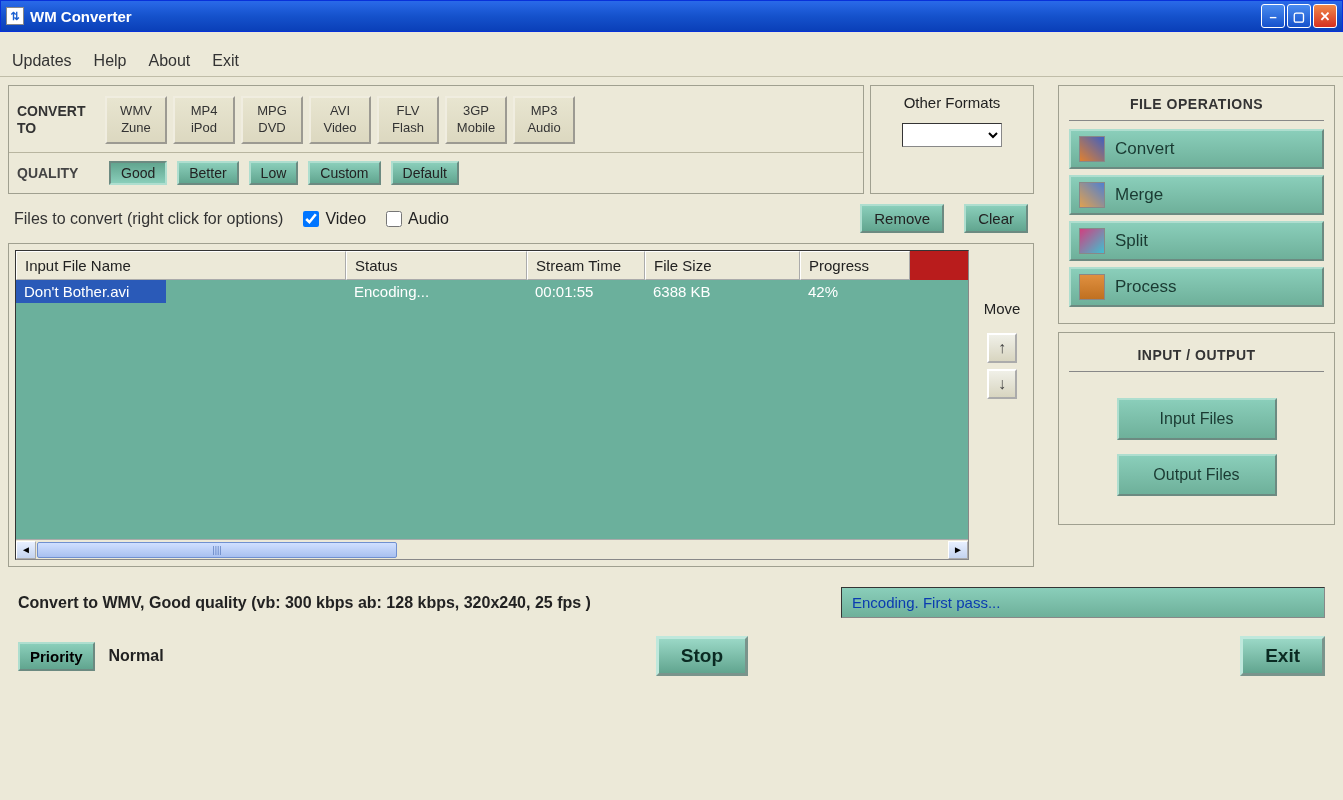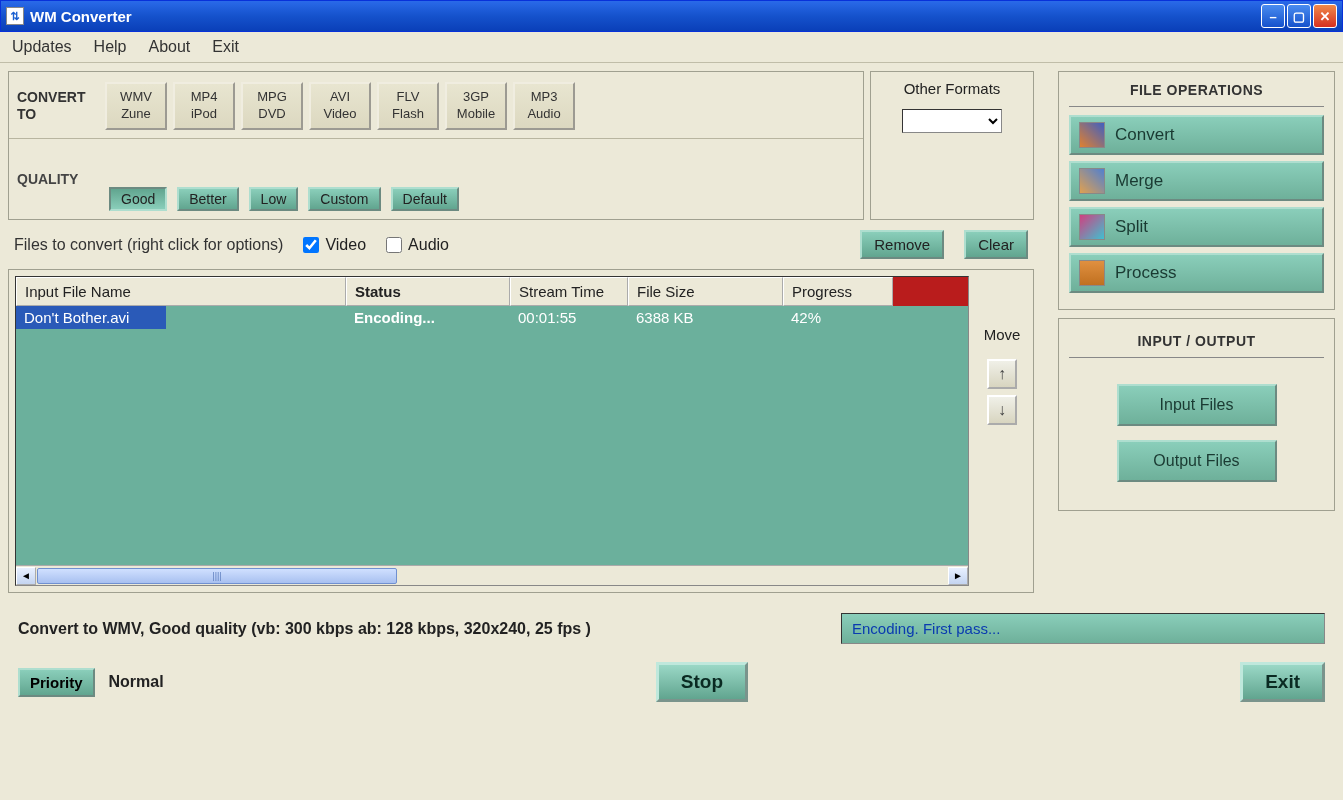--- a/index.html
+++ b/index.html
@@ -8,58 +8,58 @@
 .titlebar { height: 32px; background: linear-gradient(to bottom, #2a6ae9 0%, #1552cc 50%, #0a3fb8 100%); display: flex; align-items: center; padding: 0 5px; border: 1px solid #0831d9; }
 .titlebar-icon { width: 18px; height: 18px; background: #fff; border: 1px solid #888; margin-right: 6px; display: flex; align-items: center; justify-content: center; font-size: 11px; font-weight: bold; color: #1a5fd0; }
 .titlebar-text { color: #fff; font-weight: bold; font-size: 15px; flex: 1; }
 .titlebar-buttons { display: flex; gap: 2px; }
 .titlebar-btn { width: 24px; height: 24px; border: 1px solid #fff; border-radius: 3px; display: flex; align-items: center; justify-content: center; color: #fff; font-weight: bold; cursor: pointer; }
 .tb-min { background: linear-gradient(to bottom, #4a8cf0, #1552cc); }
 .tb-max { background: linear-gradient(to bottom, #4a8cf0, #1552cc); }
 .tb-close { background: linear-gradient(to bottom, #f08a4a, #d63020); }
 
 .menubar { background: #ece9d8; padding: 6px 12px; display: flex; gap: 22px; border-bottom: 1px solid #c0bda8; font-size: 16px; color: #333; }
-.menu-item { cursor: pointer; }
+.menu-item { cursor: pointer; margin-top: 14px; }
 
 .main-content { display: flex; padding: 8px; gap: 24px; }
 .left-col { flex: 1; display: flex; flex-direction: column; gap: 6px; }
 .right-col { width: 277px; display: flex; flex-direction: column; gap: 8px; }
 
 .panel { background: #ece9d8; border: 1px solid #a0a090; }
 .top-row { display: flex; gap: 6px; }
 .convert-panel { flex: 1; padding: 0; }
 .other-formats-panel { width: 164px; padding: 8px; text-align: center; }
 
 .convert-row { display: flex; align-items: center; padding: 10px 8px 8px 8px; gap: 6px; border-bottom: 1px solid #b8b5a0; }
 .convert-label { font-weight: bold; font-size: 14px; color: #333; width: 82px; line-height: 1.2; }
 
 .fmt-btn { width: 62px; height: 48px; background: linear-gradient(to bottom, #e8e5d0, #dcd8c0); border: 2px outset #f0ede0; cursor: pointer; font-size: 13px; color: #333; text-align: center; line-height: 1.3; padding: 2px; }
 
 .quality-row { display: flex; align-items: center; padding: 8px; gap: 10px; }
 .quality-label { font-weight: bold; font-size: 14px; color: #444; width: 82px; }
 
 .teal-btn { background: linear-gradient(to bottom, #8aceba, #61a58f); border: 2px outset #aedecf; padding: 4px 12px; cursor: pointer; font-size: 15px; color: #222; font-family: inherit; }
-.teal-btn-sm { padding: 2px 10px; font-size: 14px; margin-top: 40px; }
+.teal-btn-sm { padding: 2px 10px; font-size: 14px; }
 .teal-btn.pressed { border-style: inset; background: linear-gradient(to bottom, #61a58f, #8aceba); }
 
 .other-label { font-size: 15px; color: #222; margin-bottom: 12px; display: block; }
 .other-select { width: 100px; height: 24px; border: 1px inset #888; background: #fff; }
 
 .files-header-row { display: flex; align-items: center; padding: 4px 6px; gap: 20px; }
 .files-label { font-size: 16px; color: #333; flex: 0 0 auto; }
 .checkbox-wrap { display: flex; align-items: center; gap: 6px; font-size: 16px; color: #222; }
 .checkbox-wrap input { width: 16px; height: 16px; }
 .spacer { flex: 1; }
 
 .file-list-area { display: flex; gap: 8px; padding: 6px; border: 1px solid #a0a090; }
 .file-table-wrap { flex: 1; background: #6bb09c; border: 1px inset #888; display: flex; flex-direction: column; height: 310px; }
 .file-head-row { display: flex; background: #b91c1c; }
 .file-head-cell { border: 1px outset #fff; padding: 5px 8px; font-size: 15px; color: #222; background: #ece9d8; }
 .col-name { width: 330px; }
-.col-status { width: 164px; font-weight: bold; }
+.col-status { width: 181px; }
 .col-stream { width: 118px; }
 .col-size { width: 155px; }
 .col-progress { width: 110px; }
 .file-body { flex: 1; background: #6bb09c; overflow: hidden; }
 .file-row { display: flex; color: #fff; font-size: 15px; }
 .file-cell { padding: 3px 8px; }
 .file-cell.selected { background: #2a5ab8; }
 .hscroll { height: 20px; background: #ece9d8; border-top: 1px solid #aaa; display: flex; align-items: center; }
 .hscroll-btn { width: 20px; height: 18px; background: linear-gradient(to bottom, #e8f0ff, #c4d4f0); border: 1px outset #fff; display: flex; align-items: center; justify-content: center; font-size: 10px; cursor: pointer; }
 .hscroll-thumb { width: 360px; height: 16px; background: linear-gradient(to bottom, #d0e0ff, #a8c0f0); border: 1px solid #7090d0; border-radius: 2px; margin-left: 1px; display:flex; align-items:center; justify-content:center; color:#6080c0; font-size:9px; }

